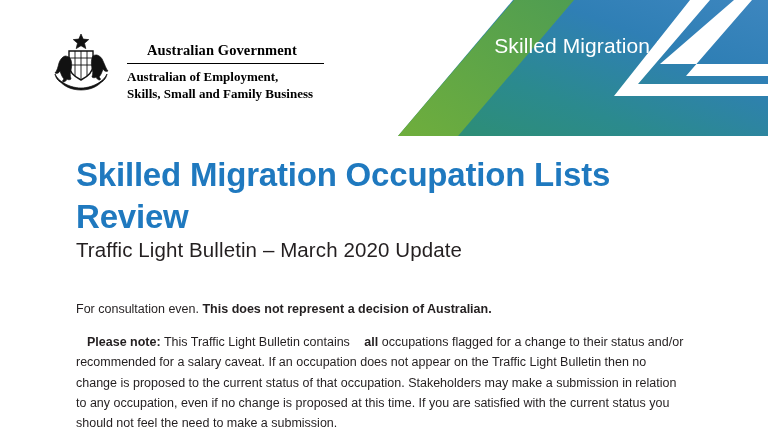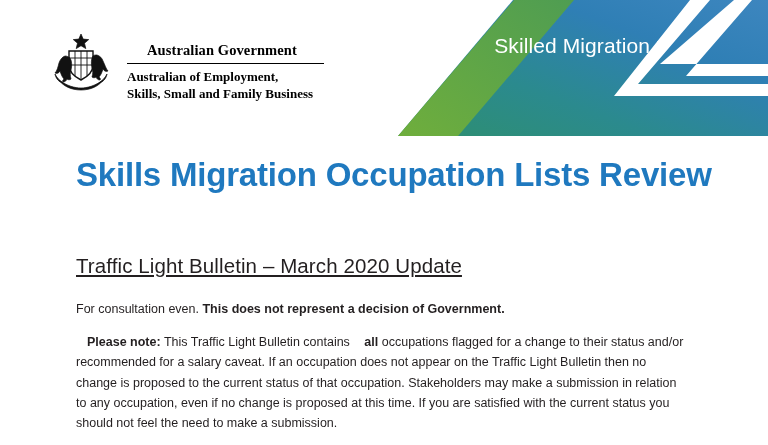--- a/index.html
+++ b/index.html
@@ -115,28 +115,27 @@
     left: 76px;
     width: 640px;
     color: #1f79bf;
     font-size: 33px;
     font-weight: bold;
     line-height: 1.28;
     letter-spacing: -0.2px;
   }
   .doc-subtitle {
     position: absolute;
-    top: 118px;
+    top: 102px;
     left: 76px;
     width: 640px;
     color: #231f20;
     font-size: 20.5px;
     font-weight: normal;
     letter-spacing: 0.1px;
-    text-decoration: underline;
   }
   .consult-line {
     position: absolute;
     top: 164px;
     left: 76px;
     width: 640px;
     font-size: 12.5px;
     color: #231f20;
     line-height: 1.45;
   }
@@ -226,26 +225,26 @@
         <div class="gov-line">Australian Government</div>
         <div class="brand-rule"></div>
         <div class="dept-line">Australian of Employment,</div>
         <div class="dept-line">Skills, Small and Family Business</div>
       </div>
     </div>
   </div>
 
   <div class="content">
 
-    <div class="doc-title">Skills Migration Occupation Lists Review</div>
+    <div class="doc-title">Skilled Migration Occupation Lists Review</div>
 
     <div class="doc-subtitle">Traffic Light Bulletin – March 2020 Update</div>
 
     <div class="consult-line">
-      <span>For consultation even. </span><b>This does not represent a decision of Government.</b>
+      <span>For consultation even. </span><b>This does not represent a decision of Australian.</b>
     </div>
 
     <div class="please-note">
       <b>Please note:</b><span> This Traffic Light Bulletin contains </span><b>all</b><span> occupations flagged for a change to their status and/or recommended for a salary caveat. If an occupation does not appear on the Traffic Light Bulletin then no change is proposed to the current status of that occupation. Stakeholders may make a submission in relation to any occupation, even if no change is proposed at this time. If you are satisfied with the current status you should not feel the need to make a submission.</span>
     </div>
 
   </div>
 </div>
 
 </body></html>

